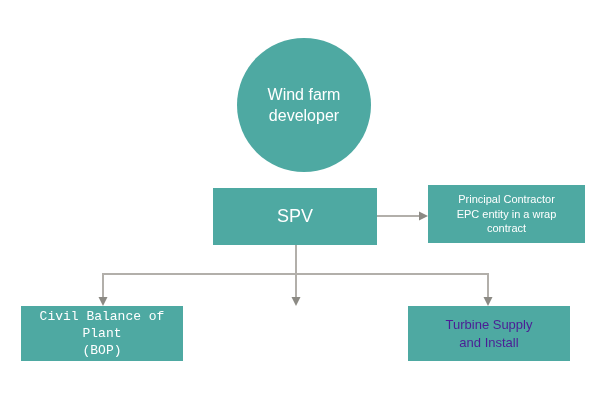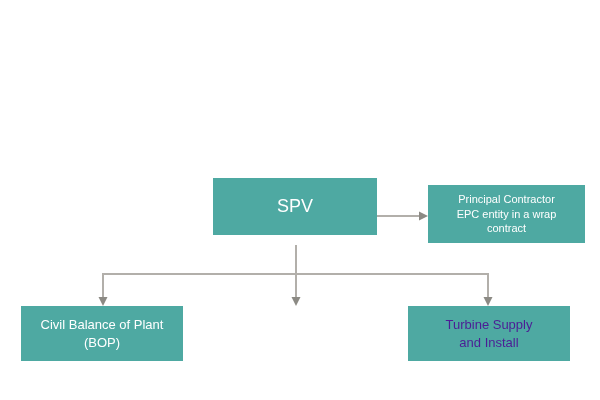--- a/index.html
+++ b/index.html
@@ -37,38 +37,39 @@
   .node.circle {
     left: 237px;
     top: 38px;
     width: 134px;
     height: 134px;
     border-radius: 50%;
     font-size: 16px;
   }
   .node.spv {
     left: 213px;
-    top: 178px;
+    top: 188px;
     width: 164px;
     height: 57px;
     font-size: 18px;
   }
   .node.epc {
     left: 428px;
     top: 185px;
     width: 157px;
     height: 58px;
     font-size: 11px;
   }
   .node.civil {
     left: 21px;
     top: 306px;
     width: 162px;
     height: 55px;
     font-size: 13px;
+    font-family: Liberation Mono, monospace;
   }
   .node.electrical {
     left: 214px;
     top: 306px;
     width: 164px;
     height: 55px;
     font-size: 13px;
   }
   .node.turbine {
     left: 408px;
@@ -95,20 +96,22 @@
     <line class="connector-line" x1="103" y1="273" x2="103" y2="298" stroke-width="2" stroke="#b2afaa"></line>
     <polygon class="arrowhead" points="98.5,297 107.5,297 103,306" fill="#8c8a84"></polygon>
 
     <line class="connector-line" x1="296" y1="274" x2="296" y2="298" stroke-width="2" stroke="#b2afaa"></line>
     <polygon class="arrowhead" points="291.5,297 300.5,297 296,306" fill="#8c8a84"></polygon>
 
     <line class="connector-line" x1="488" y1="273" x2="488" y2="298" stroke-width="2" stroke="#b2afaa"></line>
     <polygon class="arrowhead" points="483.5,297 492.5,297 488,306" fill="#8c8a84"></polygon>
   </svg>
 
+  <div class="node circle" style="background: rgb(78, 169, 162); color: rgb(255, 255, 255);">Wind farm
+developer</div>
 
   <div class="node spv" style="background: rgb(78, 169, 162); color: rgb(255, 255, 255);">SPV</div>
 
   <div class="node epc" style="background: rgb(78, 169, 162); color: rgb(255, 255, 255);">Principal Contractor
 EPC entity in a wrap
 contract</div>
 
   <div class="node civil" style="background: rgb(78, 169, 162); color: rgb(255, 255, 255);">Civil Balance of Plant
 (BOP)</div>
 

